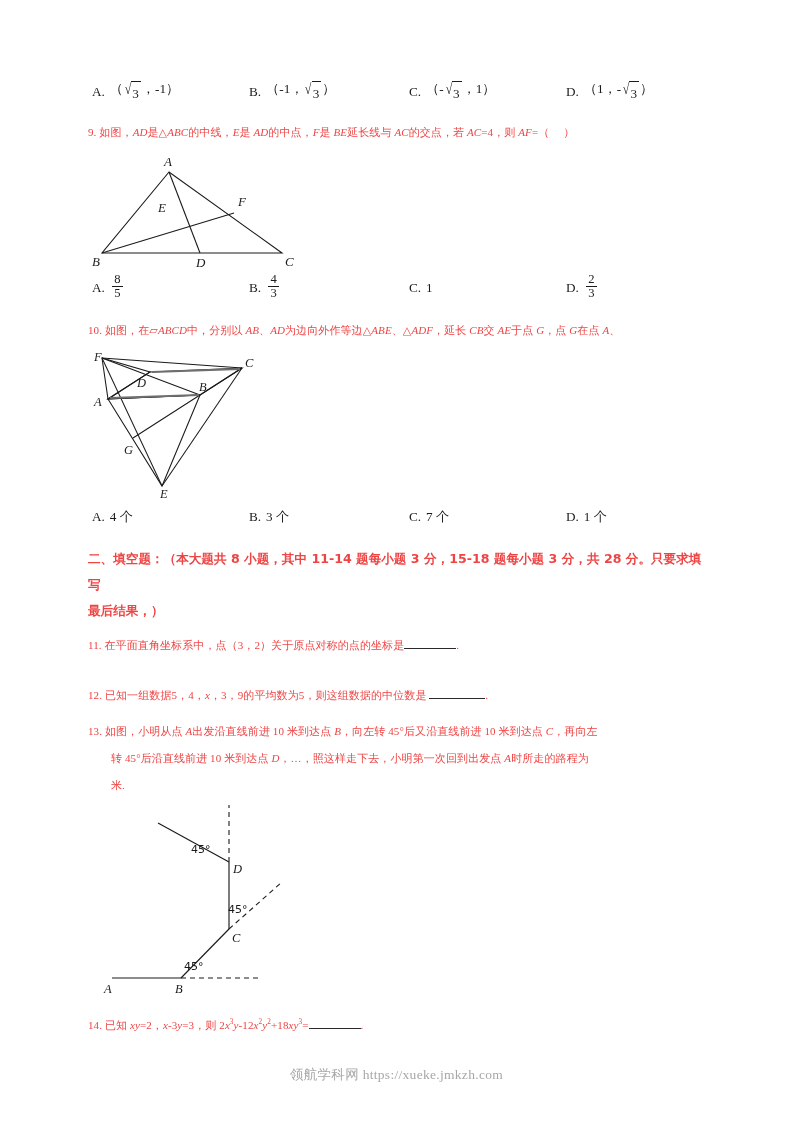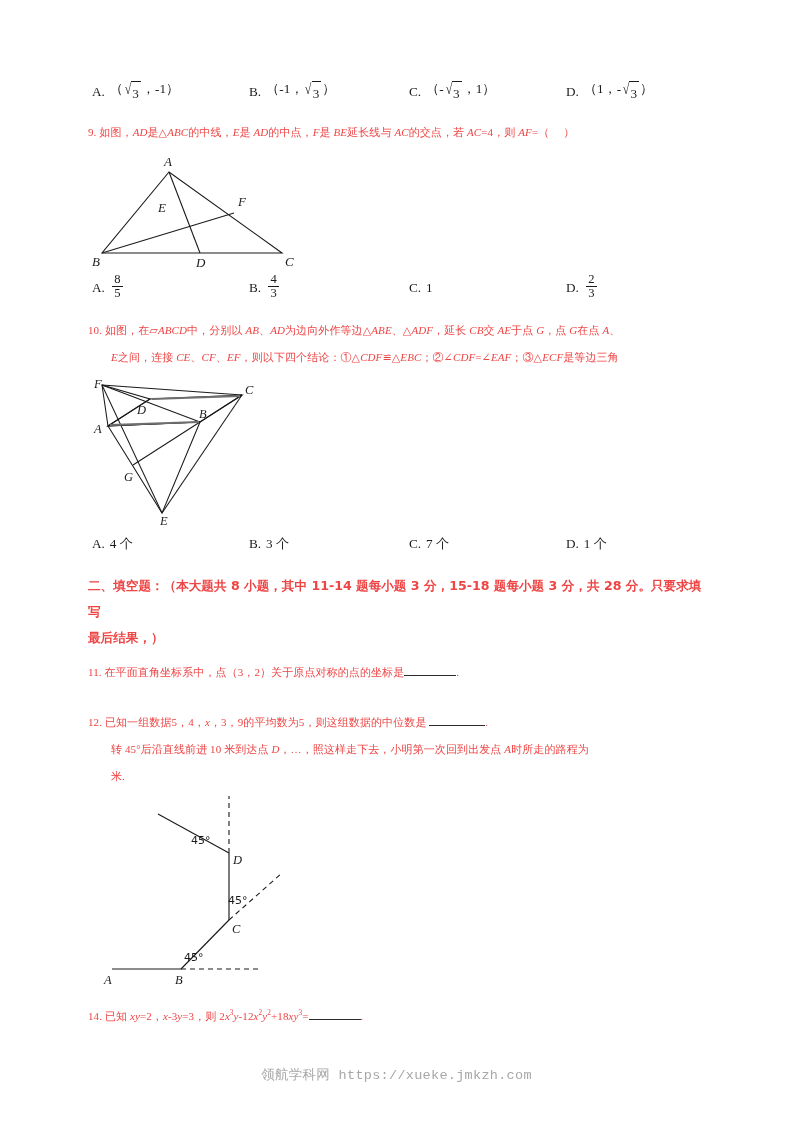--- a/index.html
+++ b/index.html
@@ -133,21 +133,21 @@
   }
   .fig svg { display: block; }
 
   
   .footer {
     position: absolute;
     left: 0;
     top: 1066px;
     width: 793px;
     text-align: center;
-    font-family: Liberation Mono, monospace;
+    font-family: Liberation Serif, serif;
     font-size: 13.5px;
     color: #a7a7a7;
     letter-spacing: 0.3px;
   }
   sup { font-size: 0.66em; }
 </style>
 </head>
 <body>
 
 <div class="page">
@@ -242,25 +242,20 @@
         </span>
       </div>
     </div>
 
     <div class="qline indent-body">
       <span>10.</span>
       <span>
         如图，在▱<span class="ital">ABCD</span>中，分别以 <span class="ital">AB</span>、<span class="ital">AD</span>为边向外作等边△<span class="ital">ABE</span>、△<span class="ital">ADF</span>，延长 <span class="ital">CB</span>交 <span class="ital">AE</span>于点 <span class="ital">G</span>，点 <span class="ital">G</span>在点 <span class="ital">A</span>、
       </span>
     </div>
-    <div class="qline cont">
-      <span>
-        <span class="ital">E</span>之间，连接 <span class="ital">CE</span>、<span class="ital">CF</span>、<span class="ital">EF</span>，则以下四个结论：①△<span class="ital">CDF</span>≌△<span class="ital">EBC</span>；②∠<span class="ital">CDF</span>=∠<span class="ital">EAF</span>；③△<span class="ital">ECF</span>是等边三角
-      </span>
-    </div>
 
     <div class="fig" style="margin:6px 0 2px 2px;">
       <svg width="210" height="150" viewBox="0 0 210 150">
         <g stroke="#1b1b1b" stroke-width="1.05" fill="none">
 
           <path d="M 18 49 L 110 45 L 152 18 L 60 22 Z"></path>
 
           <path d="M 18 49 L 60 22 L 12 8 Z"></path>
 
           <path d="M 18 49 L 110 45 L 72 136 Z"></path>
@@ -316,20 +311,26 @@
     <div class="qline indent-body" style="">
       <span>11.</span>
       <span>在平面直角坐标系中，点（3，2）关于原点对称的点的坐标是</span><span class="blank blank-sm"></span><span>.</span>
     </div>
 
     <div class="qline indent-body" style="margin-top:23px;">
       <span>12.</span>
       <span>已知一组数据5，4，<span class="ital">x</span>，3，9的平均数为5，则这组数据的中位数是&nbsp;</span><span class="blank blank-md"></span><span>.</span>
     </div>
 
+    <div class="qline indent-body" style="margin-top:9px;">
+      <span>13.</span>
+      <span>
+        如图，小明从点 <span class="ital">A</span>出发沿直线前进 10 米到达点 <span class="ital">B</span>，向左转 45°后又沿直线前进 10 米到达点 <span class="ital">C</span>，再向左
+      </span>
+    </div>
     <div class="qline cont">
       <span>
         转 45°后沿直线前进 10 米到达点 <span class="ital">D</span>，…，照这样走下去，小明第一次回到出发点 <span class="ital">A</span>时所走的路程为
       </span>
     </div>
     <div class="qline cont">
       <span>米.</span>
     </div>
 
     <div class="fig" style="margin:6px 0 0 8px;">

